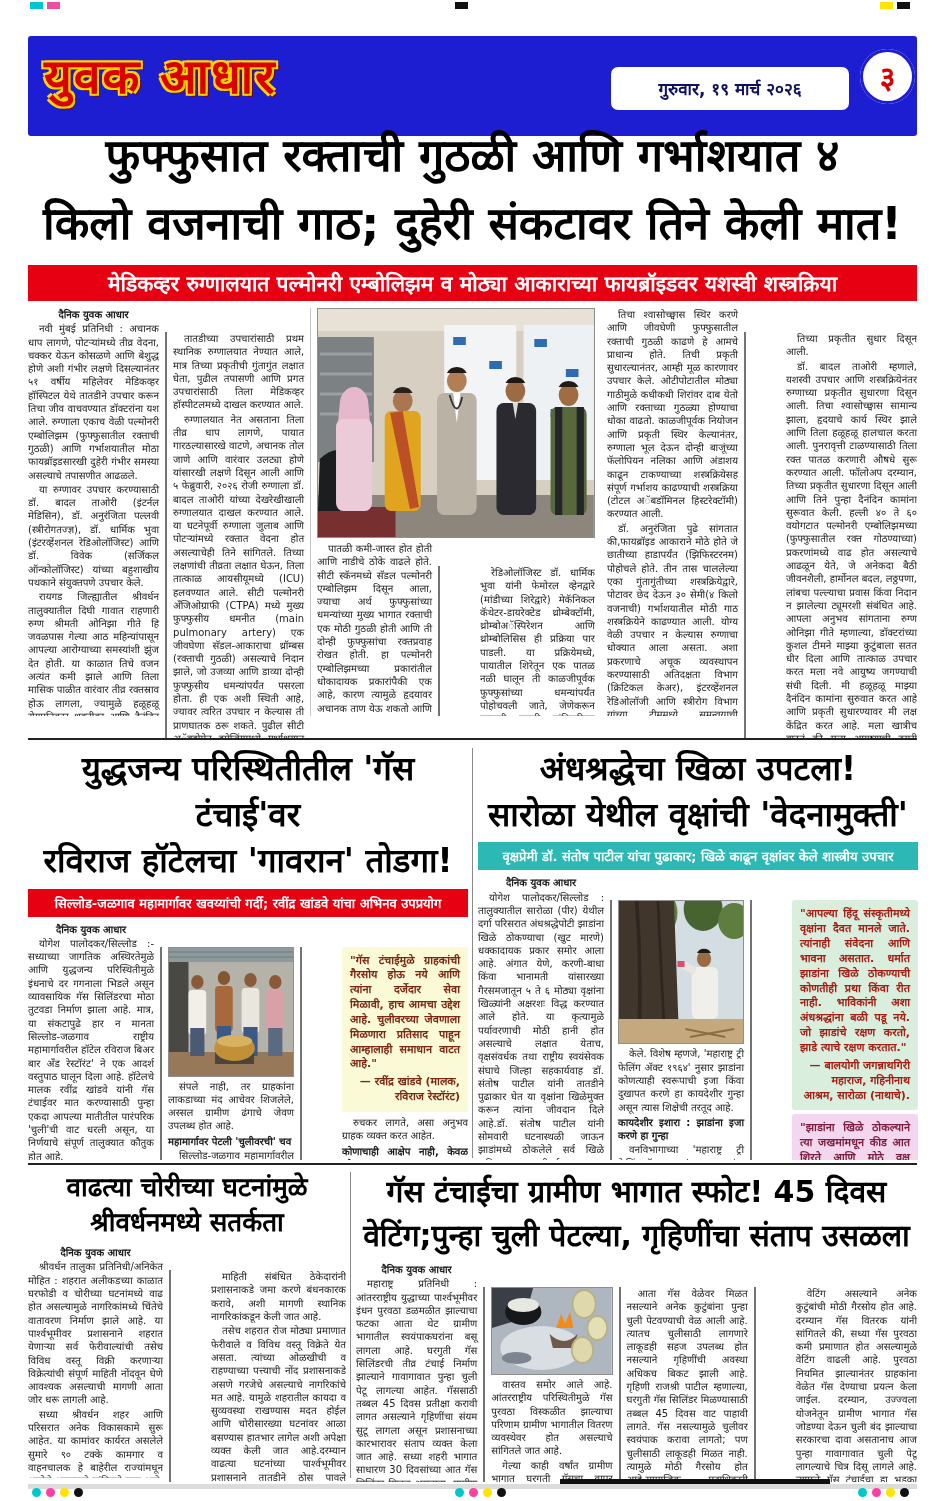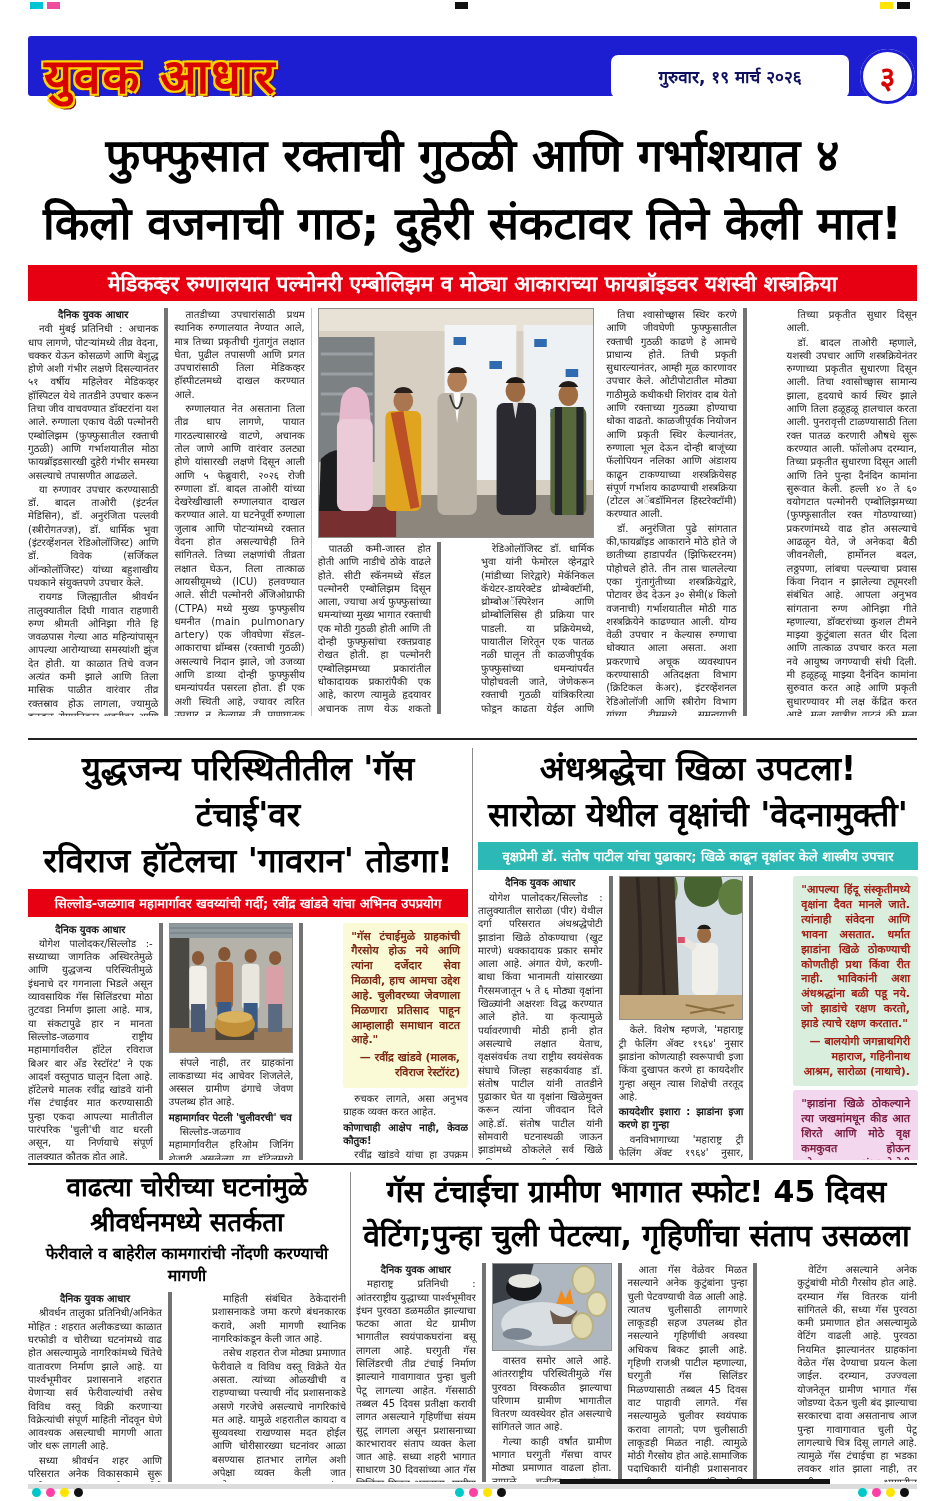--- a/index.html
+++ b/index.html
@@ -4,39 +4,39 @@
 <style>
   html,body{margin:0;padding:0;background:#e9e9e9;}
   .page{position:relative;width:945px;height:1501px;background:#fff;margin:0 auto;overflow:hidden;
         font-family:"DejaVu Sans","Liberation Sans",sans-serif;color:#1c1c1c;}
   
   .regmark{position:absolute;height:7px;width:13px;}
   .dot{position:absolute;width:9px;height:9px;border-radius:50%;}
   .botbar{position:absolute;left:28px;top:1484px;width:889px;height:5px;background:#dcdcdc;}
   .blackseg{position:absolute;top:1479px;height:5px;background:#111;}
   
-  .masthead{position:absolute;left:28px;top:36px;width:889px;height:60px;background:#1d1dd2;border-radius:3px;text-align:center;}
+  .masthead{position:absolute;left:28px;top:36px;width:889px;height:100px;background:#1d1dd2;border-radius:3px;text-align:center;}
   .logo{position:absolute;left:16px;top:6px;font-size:48px;font-weight:bold;color:#d90000;letter-spacing:2px;
         text-shadow:-2px -2px 0 #ffd400,2px -2px 0 #ffd400,-2px 2px 0 #ffd400,2px 2px 0 #ffd400,3px 3px 0 #7a0000;}
-  .datebox{position:absolute;right:68px;top:19px;width:238px;height:43px;background:#fff;border-radius:7px;
+  .datebox{position:absolute;right:68px;top:31px;width:238px;height:43px;background:#fff;border-radius:7px;
            display:flex;align-items:center;justify-content:center;font-weight:bold;font-size:17px;color:#101060;}
   .pagecircle{position:absolute;right:2px;top:13px;width:55px;height:55px;background:#fff;border-radius:50%;
               display:flex;align-items:center;justify-content:center;font-size:30px;font-weight:bold;color:#d90000;
               box-shadow:0 0 0 3px #1d1dd2 inset;}
   
   .main-headline{position:absolute;left:28px;top:122px;width:889px;text-align:center;font-weight:bold;color:#000;
                  font-size:45px;line-height:1.5;}
   .banner{position:absolute;left:28px;display:flex;align-items:center;justify-content:center;text-align:left;
           color:#fff;font-weight:bold;}
   .banner.red{background:#e60012;}
   .b-main{top:265px;width:889px;height:36px;font-size:21px;}
   
   .cols{display:flex;}
   .col{overflow:hidden;font-size:10px;line-height:1.33;text-align:justify;}
-  .col + .col{border-left:4px solid #737373;}
+  .col + .col{border-left:2px solid #737373;margin-top:24px;}
   .col{padding:0 6px;}
   .col:first-child{padding-left:0;}
   .col:last-child{padding-right:0;padding-left:40px;}
   p{margin:0 0 1px 0;text-indent:11px;}
   .pb{font-weight:bold;text-indent:0;margin-top:2px;}
   .pc{font-weight:bold;text-align:center;text-indent:0;}
   
   .mainstory{position:absolute;left:28px;top:308px;width:889px;height:408px;}
   .mainstory .col{flex:1;height:408px;}
   .mainstory .midblock{flex:2.12;padding:0 6px;border-left:1px solid #c4c4c4;overflow:hidden;}
@@ -281,21 +281,20 @@
   </div>
 
   <div class="hrule" style="top:1163px;"></div>
   <div class="vrule" style="left:350px;top:1172px;height:306px;"></div>
 
   <div class="botstory bl">
     <div class="bl-headline">
       <div>वाढत्या चोरीच्या घटनांमुळे</div>
       <div>श्रीवर्धनमध्ये सतर्कता</div>
     </div>
-    <div class="bl-sub">फेरीवाले व बाहेरील कामगारांची नोंदणी करण्याची मागणी</div>
     <div class="botbody">
       <div class="col">
           <p class="pc">दैनिक युवक आधार</p>
           <p>श्रीवर्धन तालुका प्रतिनिधी/अनिकेत मोहित : शहरात अलीकडच्या काळात घरफोडी व चोरीच्या घटनांमध्ये वाढ होत असल्यामुळे नागरिकांमध्ये चिंतेचे वातावरण निर्माण झाले आहे. या पार्श्वभूमीवर प्रशासनाने शहरात येणाऱ्या सर्व फेरीवाल्यांची तसेच विविध वस्तू विक्री करणाऱ्या विक्रेत्यांची संपूर्ण माहिती नोंदवून घेणे आवश्यक असल्याची मागणी आता जोर धरू लागली आहे.</p>
           <p>सध्या श्रीवर्धन शहर आणि परिसरात अनेक विकासकामे सुरू आहेत. या कामांवर कार्यरत असलेले सुमारे ९० टक्के कामगार व वाहनचालक हे बाहेरील राज्यांमधून आलेले असल्याचे सांगितले जात आहे. त्यामुळे सुरक्षेच्या दृष्टीने या सर्व कामगारांची व चालकांची सविस्तर</p>
         </div>
       <div class="col">
           <p>माहिती संबंधित ठेकेदारांनी प्रशासनाकडे जमा करणे बंधनकारक करावे, अशी मागणी स्थानिक नागरिकांकडून केली जात आहे.</p>
           <p>तसेच शहरात रोज मोठ्या प्रमाणात फेरीवाले व विविध वस्तू विक्रेते येत असता. त्यांच्या ओळखीची व राहण्याच्या पत्त्याची नोंद प्रशासनाकडे असणे गरजेचे असल्याचे नागरिकांचे मत आहे. यामुळे शहरातील कायदा व सुव्यवस्था राखण्यास मदत होईल आणि चोरीसारख्या घटनांवर आळा बसण्यास हातभार लागेल अशी अपेक्षा व्यक्त केली जात आहे.दरम्यान वाढत्या घटनांच्या पार्श्वभूमीवर प्रशासनाने तातडीने ठोस पावले उचलावीत आणि शहरातील नागरिकांच्या सुरक्षेला प्राधान्य द्यावे, अशी मागणी नागरिकांकडून करण्यात येत आहे.</p>
         </div>

